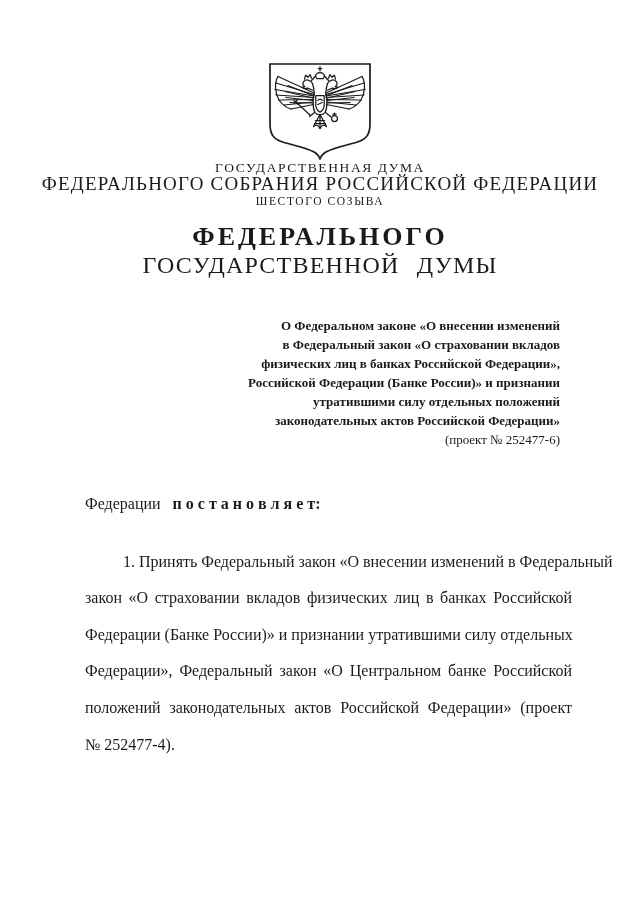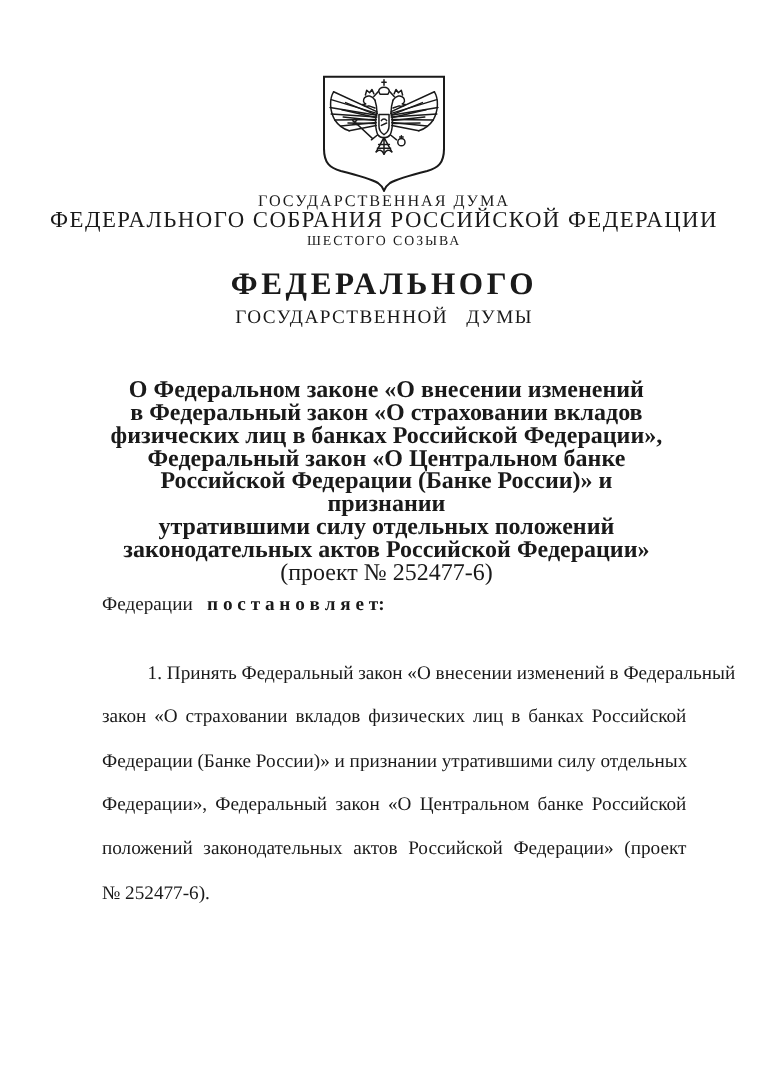--- a/index.html
+++ b/index.html
@@ -39,34 +39,34 @@
     top: 222px; left: 0; right: 0;
     text-align: center;
   }
   .doctype-main {
     font-size: 26px;
     font-weight: bold;
     letter-spacing: 3px;
     line-height: 29px;
   }
   .doctype-sub {
-    font-size: 16px;
+    font-size: 24px;
     letter-spacing: 1.2px;
     word-spacing: 10px;
     line-height: 24px;
     margin-top: 2px;
   }
 
   
   .title-block {
     position: absolute;
     top: 316px; left: 84px; right: 80px;
-    text-align: center;
+    text-align: right;
     font-weight: bold;
-    font-size: 20px;
+    font-size: 13px;
     line-height: 19px;
   }
   .title-project { font-weight: normal; }
 
   
   .body-block {
     position: absolute;
     top: 486px; left: 85px;
     width: 487px;
     font-size: 16px;
@@ -145,34 +145,33 @@
 
   <div class="doctype-block">
     <div class="doctype-main">ФЕДЕРАЛЬНОГО</div>
     <div class="doctype-sub">ГОСУДАРСТВЕННОЙ ДУМЫ</div>
   </div>
 
   <div class="title-block">
     <div class="tline">О Федеральном законе «О внесении изменений</div>
     <div class="tline">в Федеральный закон «О страховании вкладов</div>
     <div class="tline">физических лиц в банках Российской Федерации»,</div>
-    <div class="tline">Федеральный закон «О Центральном банке</div>
     <div class="tline">Российской Федерации (Банке России)» и признании</div>
     <div class="tline">утратившими силу отдельных положений</div>
     <div class="tline">законодательных актов Российской Федерации»</div>
     <div class="title-project">(проект № 252477-6)</div>
   </div>
 
   <div class="body-block">
     <div class="para1">
       <div class="bline-last"><span>Федерации</span><span class="resolves-bold">п о с т а н о в л я е т:</span></div>
     </div>
     <div class="para2">
       <div class="bline first-indent">1. Принять Федеральный закон «О внесении изменений в Федеральный</div>
       <div class="bline">закон «О страховании вкладов физических лиц в банках Российской</div>
       <div class="bline">Федерации (Банке России)» и признании утратившими силу отдельных</div>
       <div class="bline">Федерации», Федеральный закон «О Центральном банке Российской</div>
       <div class="bline">положений законодательных актов Российской Федерации» (проект</div>
-      <div class="bline-last">№ 252477-6).</div>
+      <div class="bline-last">№ 252477-4).</div>
     </div>
   </div>
 
 </div>
 
 </body></html>

